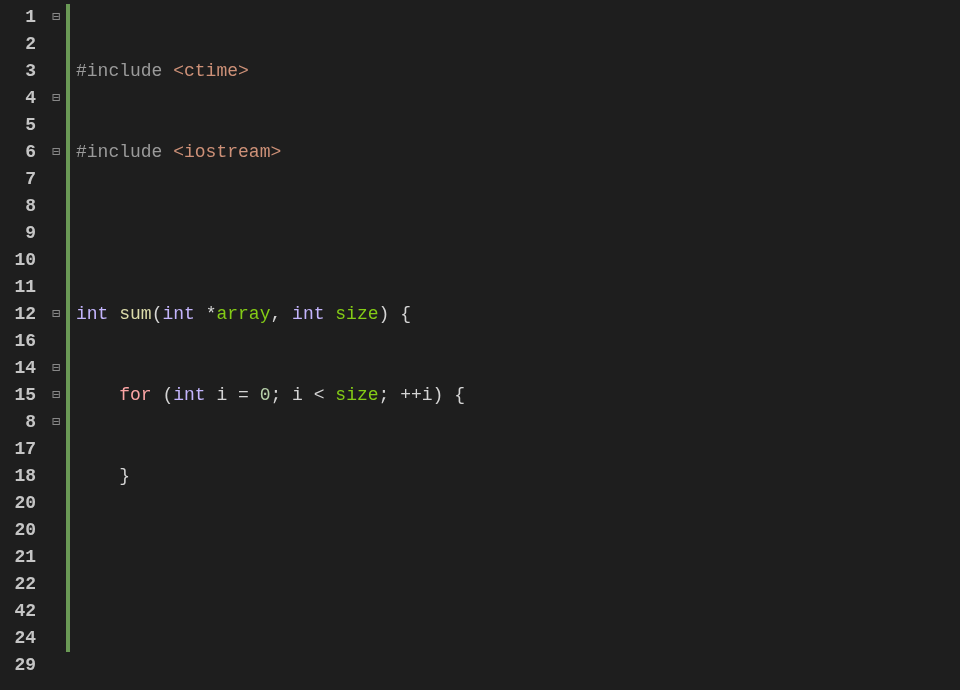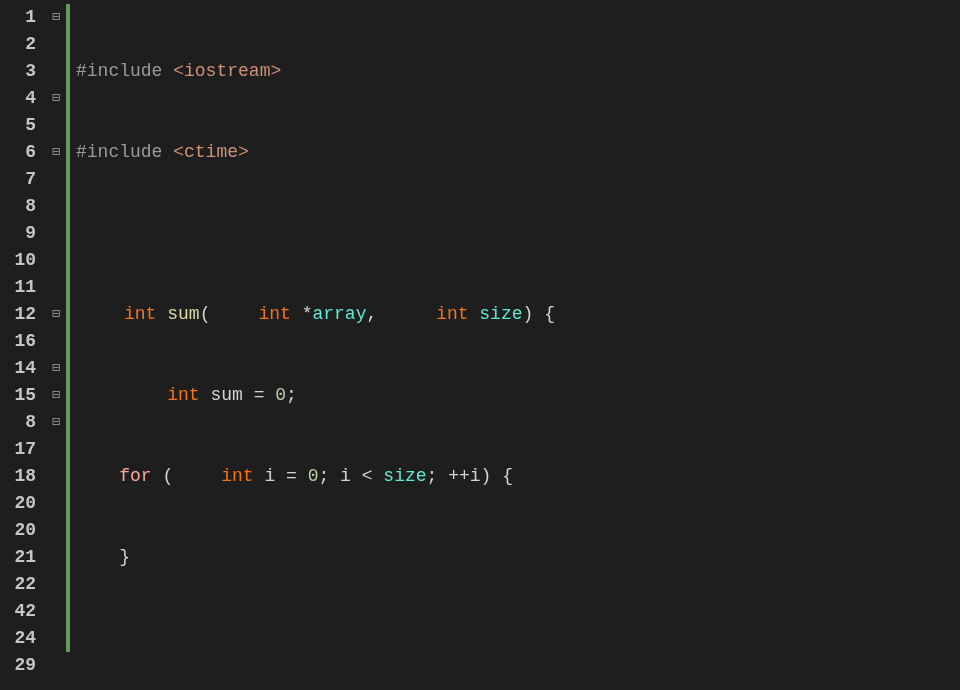--- a/index.html
+++ b/index.html
@@ -52,27 +52,27 @@
   .code {
     padding: 4px 0 4px 6px;
     white-space: pre;
   }
   .code .line {
     height: 27px;
   }
   
   .pp   { color: #9a9a9a; }       
   .kw   { color: #fca5a5; }       
-  .ty   { color: #f97316; margin-left: 48px; }       
+  .ty   { color: #c4b5fd; }       
   .fn   { color: #dcdcaa; }       
   .var  { color: #d4d4d4; }       
   .op   { color: #d4d4d4; }       
   .num  { color: #b5cea8; }       
   .str  { color: #ce9178; }       
-  .dim  { color: #5eead4; margin-top: 40px; }       
+  .dim  { color: #84cc16; margin-top: 40px; }       
 </style>
 </head>
 <body>
 
 <div class="editor">
   <div class="gutter">
     <div class="ln">1</div>
     <div class="ln">2</div>
     <div class="ln">3</div>
     <div class="ln">4</div>
@@ -123,25 +123,24 @@
     <div class="fc"></div>
     <div class="fc"></div>
     <div class="fc"></div>
     <div class="fc"></div>
     <div class="fc"></div>
   </div>
 
   <div class="change-bar" style="height:648px"></div>
 
   <div class="code">
+    <div class="line"><span class="pp">#include </span><span class="str">&lt;ctime&gt;</span></div>
     <div class="line"><span class="pp">#include </span><span class="str">&lt;iostream&gt;</span></div>
-    <div class="line"><span class="pp">#include </span><span class="str">&lt;ctime&gt;</span></div>
     <div class="line"><span></span></div>
     <div class="line"><span class="ty">int </span><span class="fn">sum</span><span class="op">(</span><span class="ty">int </span><span class="op">*</span><span class="dim">array</span><span class="op">, </span><span class="ty">int </span><span class="dim">size</span><span class="op">) {</span></div>
-    <div class="line"><span>    </span><span class="ty">int </span><span class="var">sum </span><span class="op">= </span><span class="num">0</span><span class="op">;</span></div>
     <div class="line"><span>    </span><span class="kw">for </span><span class="op">(</span><span class="ty">int </span><span class="var">i </span><span class="op">= </span><span class="num">0</span><span class="op">; </span><span class="var">i </span><span class="op">&lt; </span><span class="dim">size</span><span class="op">; </span><span class="op">++</span><span class="var">i</span><span class="op">) {</span></div>
     <div class="line"><span>    </span><span class="op">}</span></div>
     
     
     
     
     
     
     
     

